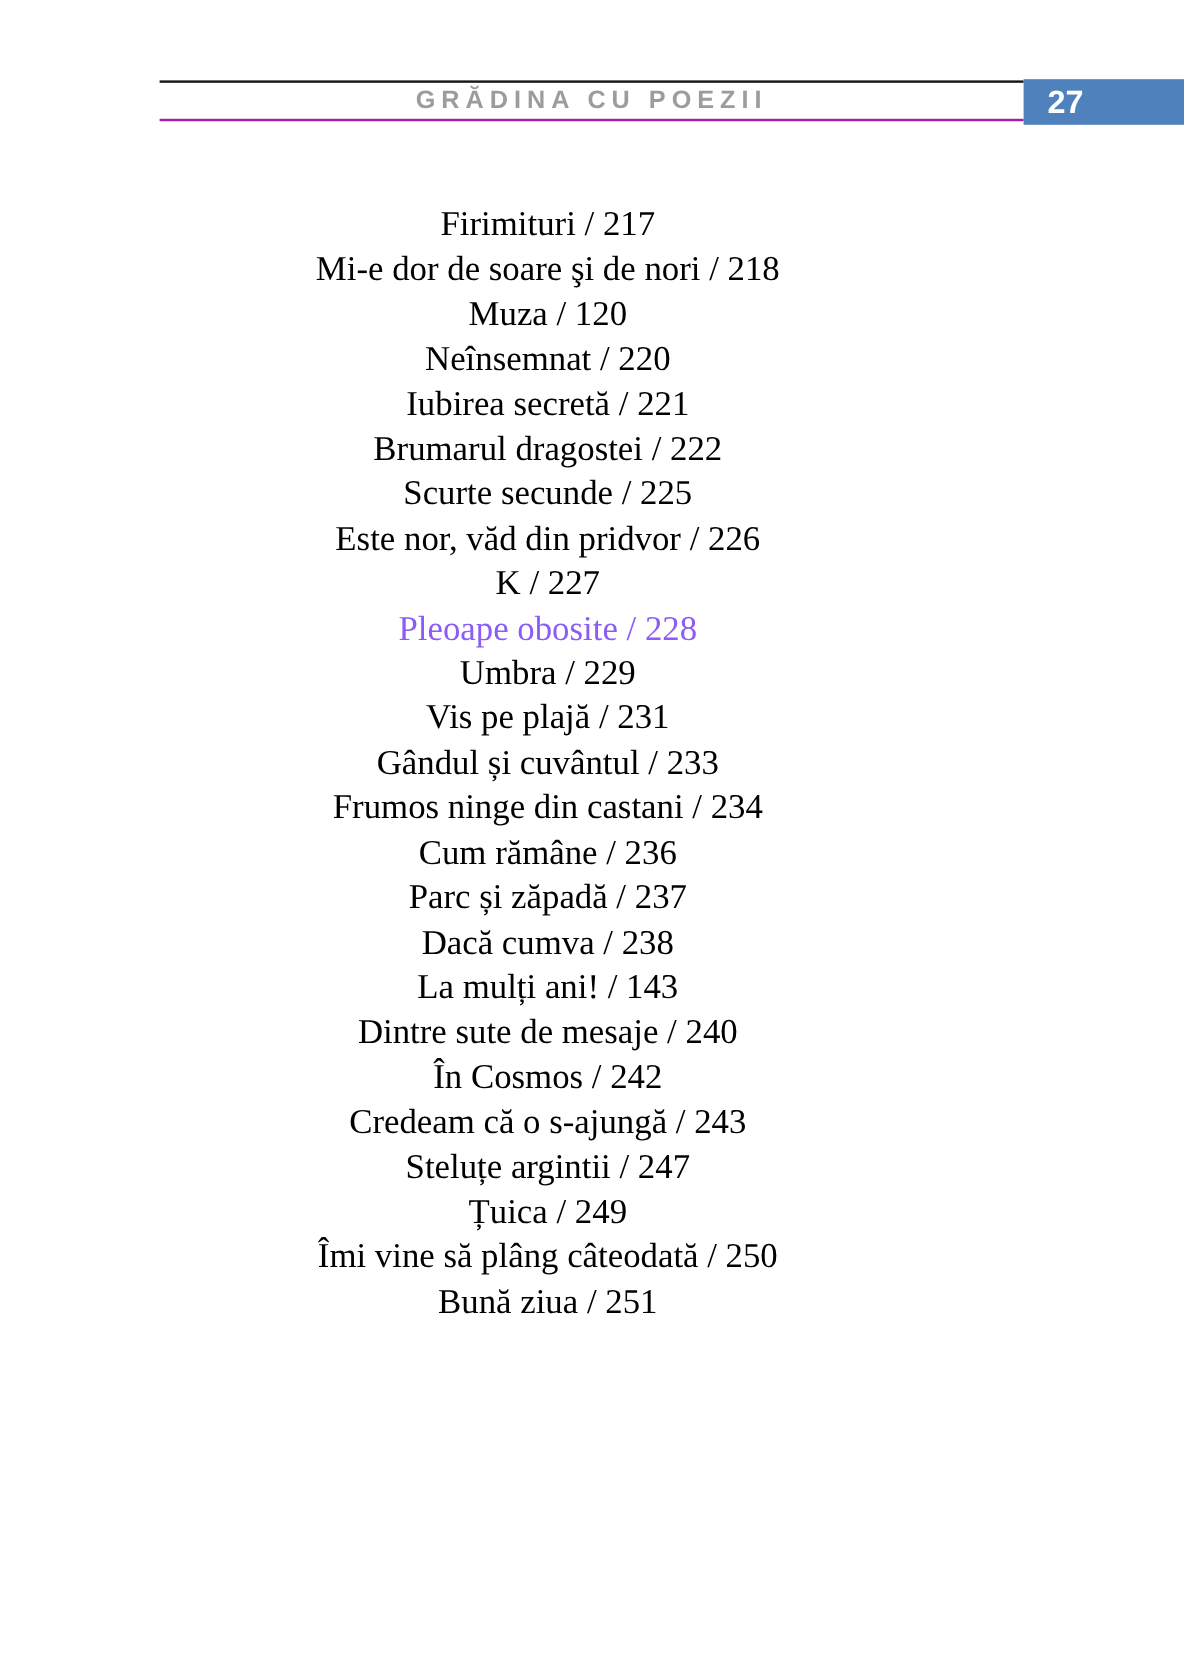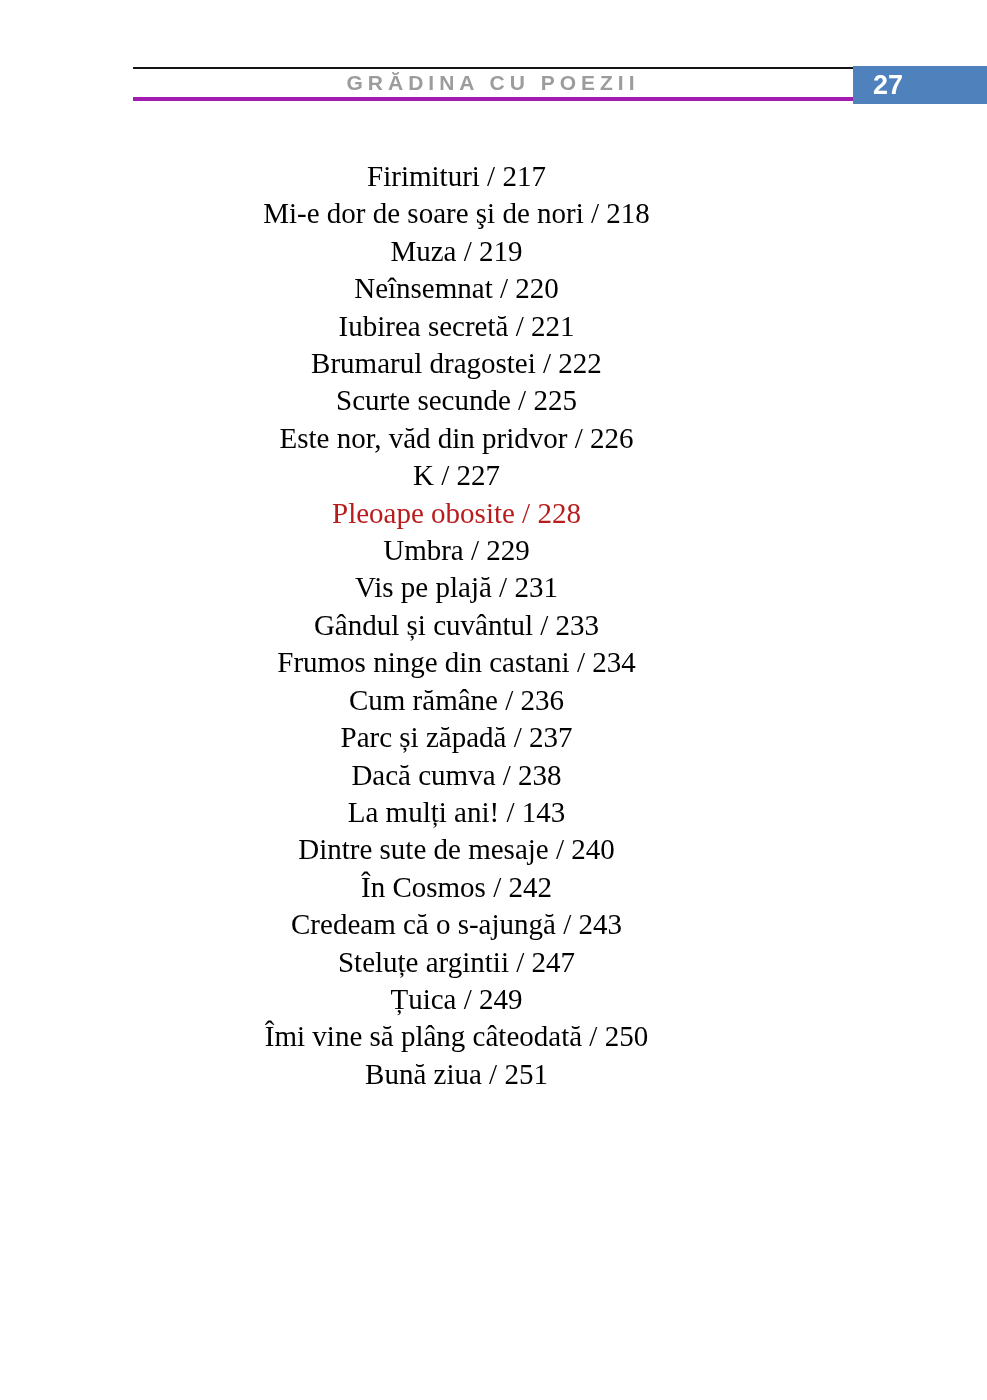--- a/index.html
+++ b/index.html
@@ -17,21 +17,21 @@
 
   
   .header-band {
     position: absolute;
     left: 133px;
     top: 67px;
     width: 720px;
     height: 34px;
     box-sizing: border-box;
     border-top: 2px solid #141414;
-    border-bottom: 4px solid #a21caf;
+    border-bottom: 2px solid #a21caf;
     background: #ffffff;
     display: flex;
     align-items: center;
     justify-content: center;
     text-align: center;
   }
   .header-title {
     font-family: "Liberation Sans", "DejaVu Sans", sans-serif;
     font-weight: bold;
     font-size: 21px;
@@ -58,49 +58,49 @@
     font-weight: bold;
     font-size: 27px;
     color: #ffffff;
     line-height: 1;
   }
 
   
   .toc-list {
     position: absolute;
     left: 0;
-    top: 158px;
+    top: 169px;
     width: 913px;
     text-align: center;
     font-size: 29px;
     line-height: 37.4px;
     color: #000000;
   }
   .toc-entry {
     white-space: nowrap;
   }
   .toc-entry.muted {
-    color: #b91c1c;
+    color: #8b5cf6;
   }
 </style>
 </head>
 <body>
 
 <div class="header-band">
   <span class="header-title">GRĂDINA CU POEZII</span>
 </div>
 
 <div class="page-badge">
   <span class="page-badge-number">27</span>
 </div>
 
 <div class="toc-list">
     <div class="toc-entry">Firimituri / 217</div>
     <div class="toc-entry">Mi-e dor de soare şi de nori / 218</div>
-    <div class="toc-entry">Muza / 219</div>
+    <div class="toc-entry">Muza / 120</div>
     <div class="toc-entry">Neînsemnat / 220</div>
     <div class="toc-entry">Iubirea secretă / 221</div>
     <div class="toc-entry">Brumarul dragostei / 222</div>
     <div class="toc-entry">Scurte secunde / 225</div>
     <div class="toc-entry">Este nor, văd din pridvor / 226</div>
     <div class="toc-entry">K / 227</div>
     <div class="toc-entry muted">Pleoape obosite / 228</div>
     <div class="toc-entry">Umbra / 229</div>
     <div class="toc-entry">Vis pe plajă / 231</div>
     <div class="toc-entry">Gândul și cuvântul / 233</div>

